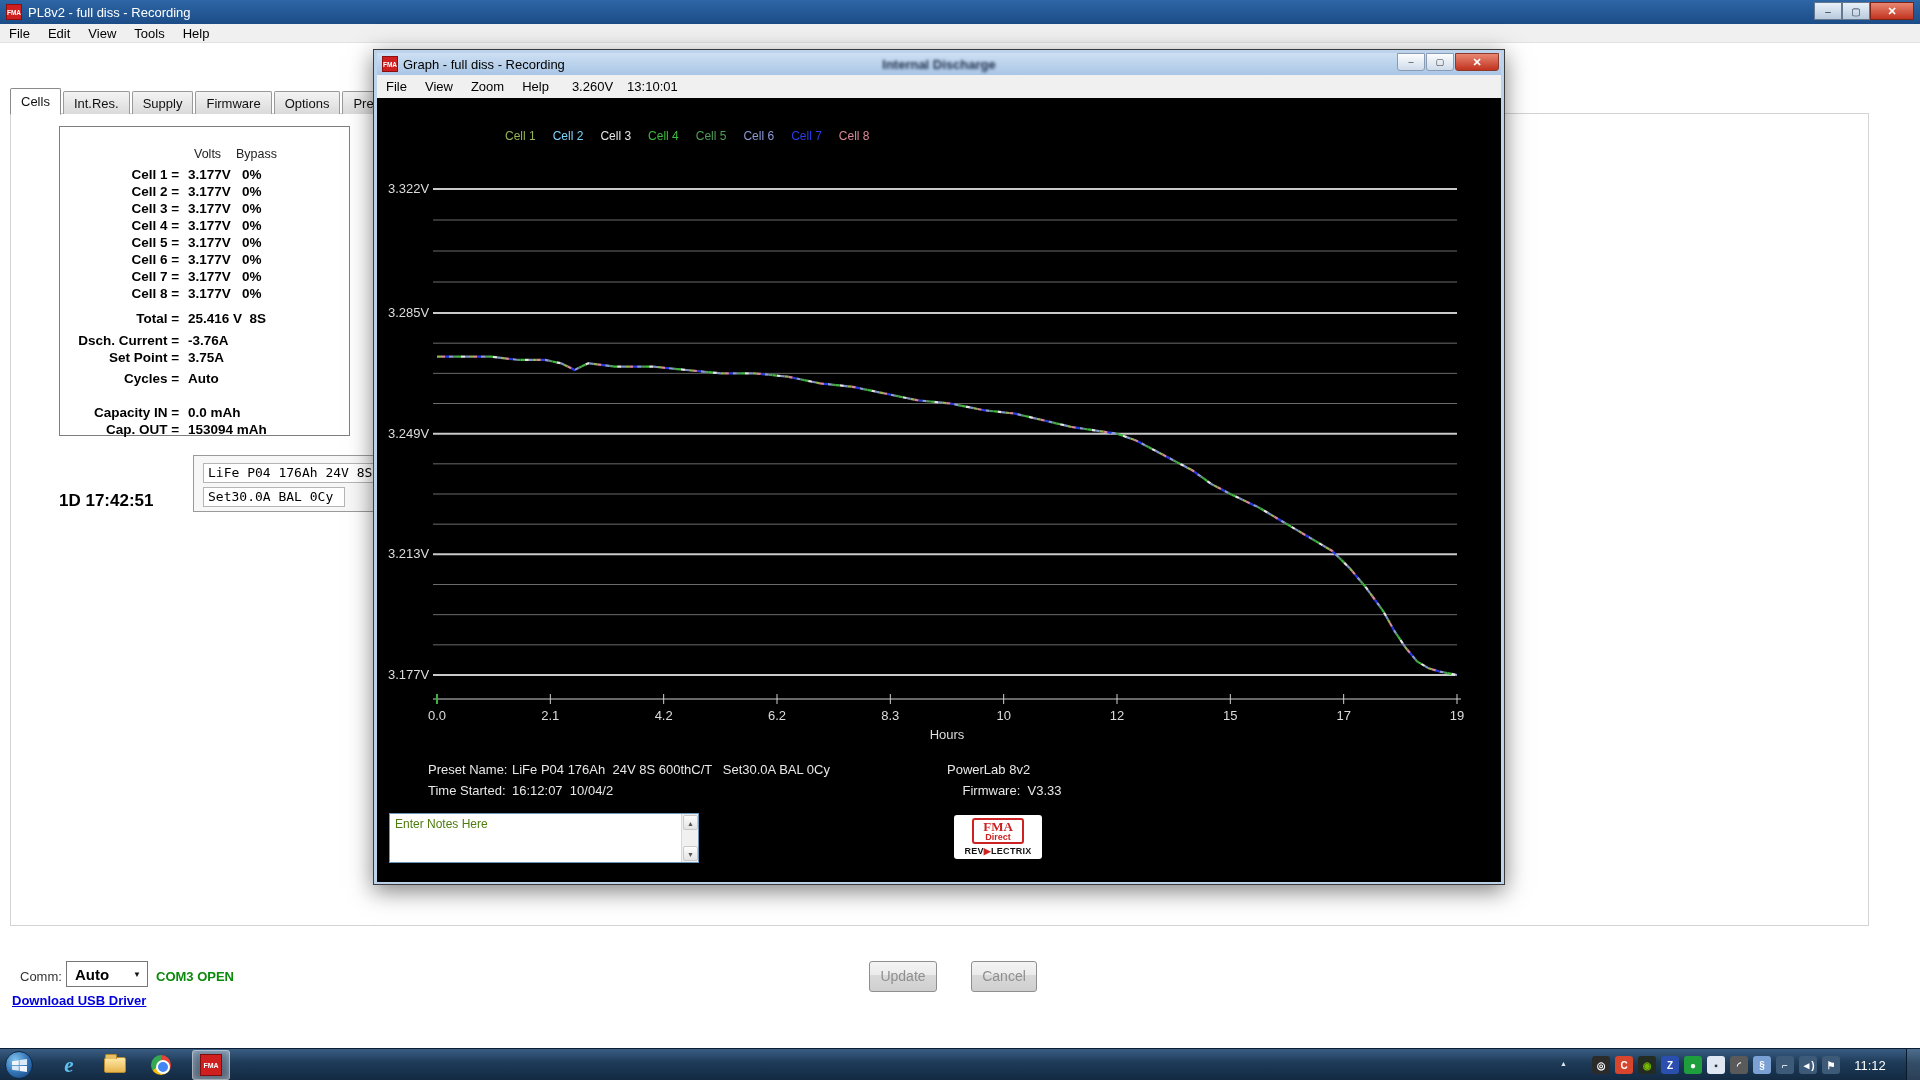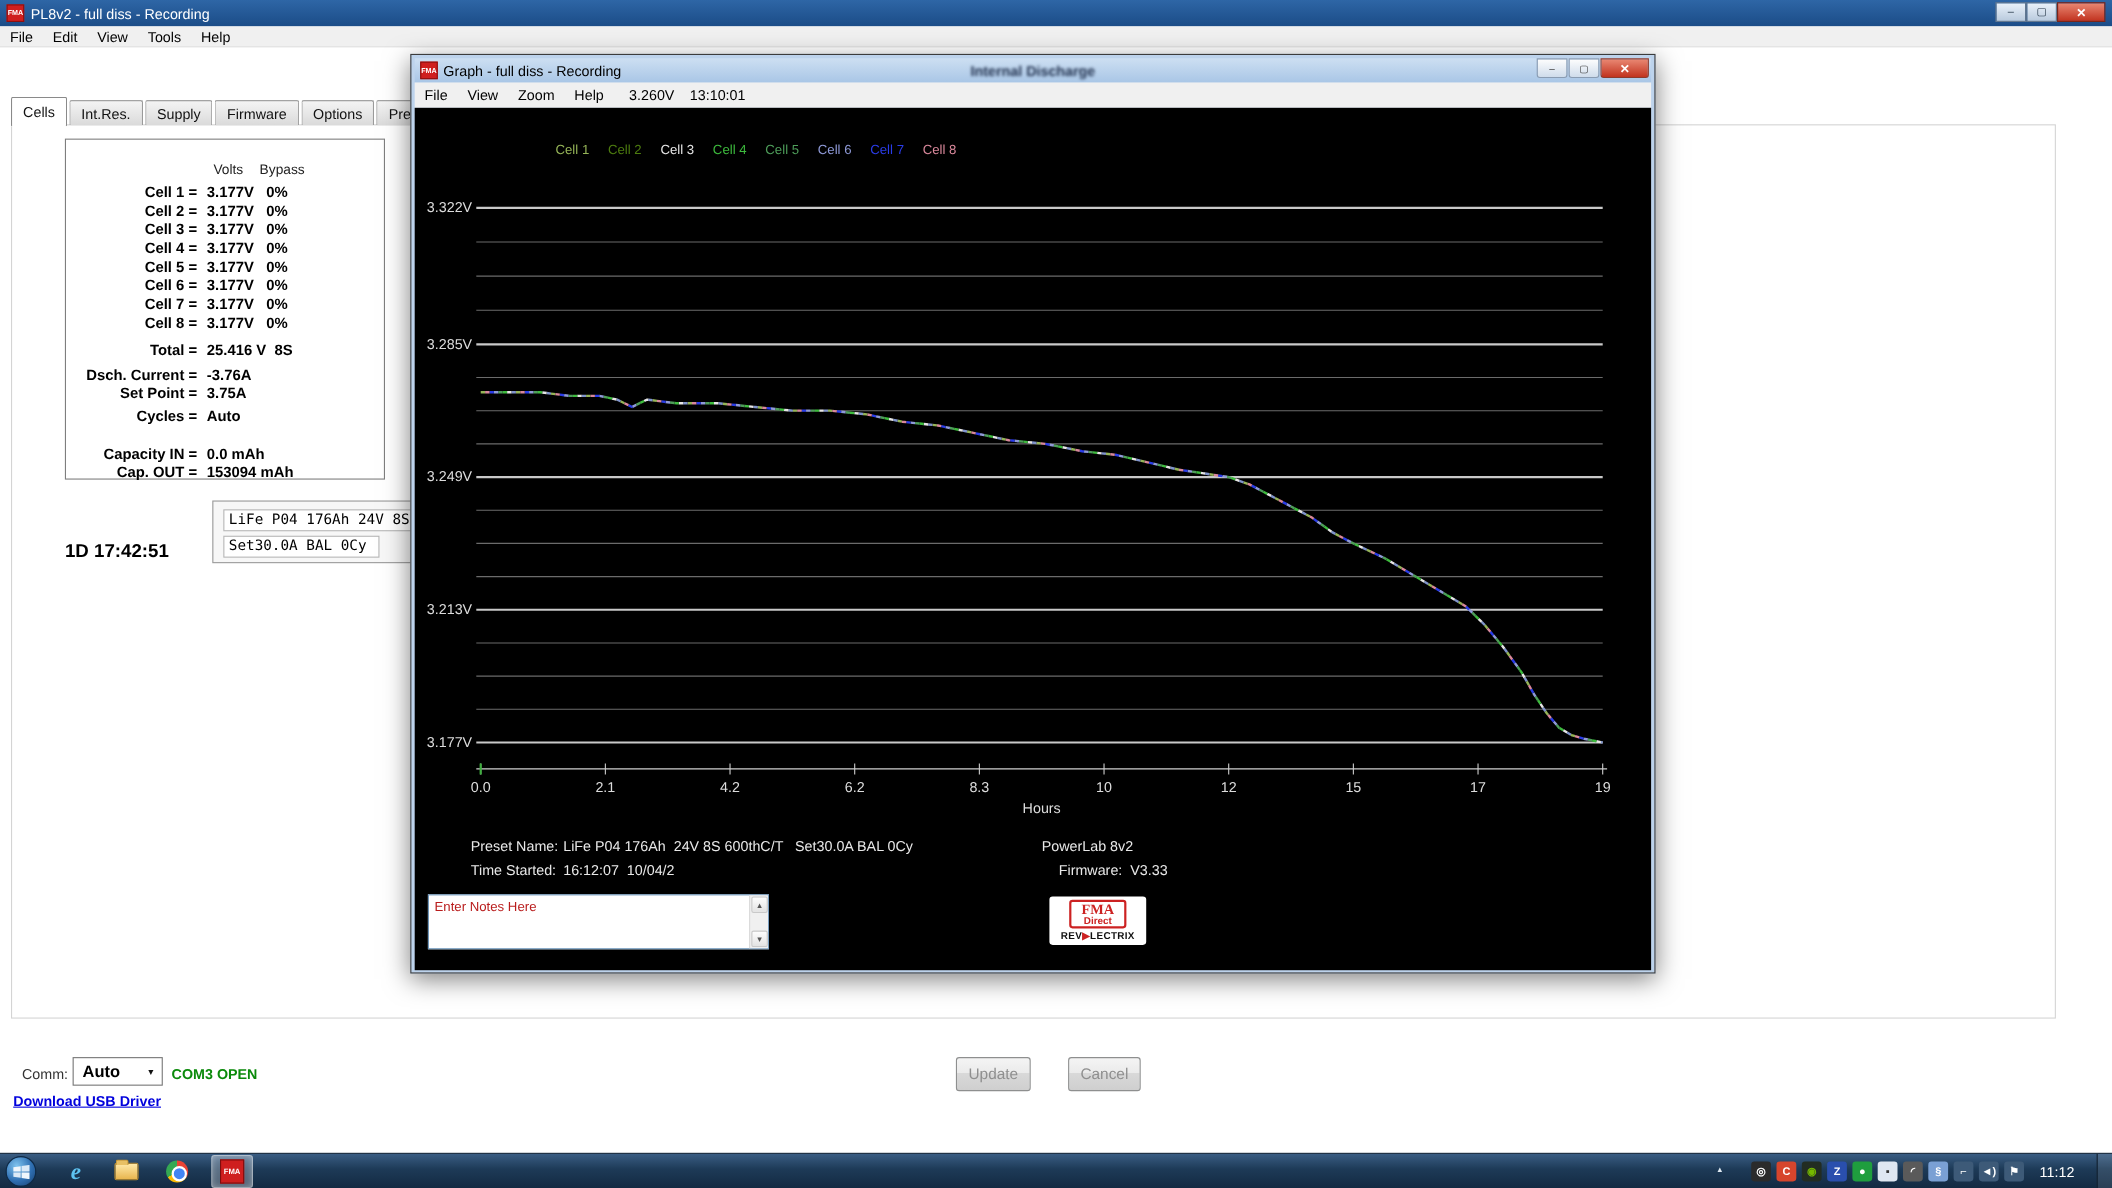--- a/index.html
+++ b/index.html
@@ -93,21 +93,21 @@
   #chart-title { position:absolute; left:0; top:8px; width:1124px; text-align:center;
                  color:#eaeaea; font-size:13px; letter-spacing:.5px; }
   #legend { position:absolute; left:128px; top:31px; display:flex; gap:17px; font-size:12px; }
   #chart-svg { position:absolute; left:0; top:0; }
 
   .gfoot { position:absolute; color:#e8e8e8; font-size:13px; white-space:pre; }
 
   
   #notes-box { position:absolute; left:12px; top:715px; width:310px; height:50px; background:#fff;
                border:1px solid #6d96bb; }
-  #notes-text { position:absolute; left:5px; top:3px; font-size:12px; color:#b91c1c; }
+  #notes-text { position:absolute; left:5px; top:3px; font-size:12px; color:#4d7c0f; }
   #notes-scroll { position:absolute; right:0; top:0; width:17px; height:100%; background:#f0f0f0;
                   border-left:1px solid #d9d9d9; }
   .scrbtn { position:absolute; left:1px; width:15px; height:15px; text-align:center; font-size:7px;
             color:#555; line-height:15px; background:linear-gradient(180deg,#fdfdfd,#e3e3e3);
             border:1px solid #c9c9c9; border-radius:2px; }
 
   
   #logo { position:absolute; left:577px; top:717px; width:88px; height:44px; background:#fff;
           border-radius:3px; }
   #logo-fma-box { position:absolute; left:18px; top:3px; width:52px; height:26px;
@@ -346,21 +346,21 @@
         <path d="M60.0,258.6 L87.0,258.6 L114.0,258.6 L141.0,261.9 L167.9,261.9 L184.1,265.3 L197.6,272.0 L211.1,265.3 L238.1,268.6 L275.9,268.6 L309.3,272.0 L343.3,275.3 L377.3,275.3 L410.8,278.7 L443.2,285.4 L475.6,288.8 L507.9,295.5 L540.0,302.2 L573.3,305.5 L606.7,312.2 L638.0,315.6 L666.3,322.3 L694.7,329.0 L717.3,332.3 L740.0,335.7 L758.9,342.4 L777.8,352.4 L796.7,362.5 L815.6,372.5 L834.4,386.0 L853.3,396.0 L881.7,409.4 L910.0,426.2 L932.7,439.6 L955.3,453.0 L972.3,469.7 L989.3,489.9 L1006.3,513.3 L1017.7,533.4 L1029.0,550.2 L1040.3,563.6 L1051.7,570.3 L1063.0,573.6 L1080.0,577.0" fill="none" stroke="#8094cc" stroke-width="2.2" stroke-dasharray="4 28" stroke-dashoffset="4"></path>
         <path d="M60.0,258.6 L87.0,258.6 L114.0,258.6 L141.0,261.9 L167.9,261.9 L184.1,265.3 L197.6,272.0 L211.1,265.3 L238.1,268.6 L275.9,268.6 L309.3,272.0 L343.3,275.3 L377.3,275.3 L410.8,278.7 L443.2,285.4 L475.6,288.8 L507.9,295.5 L540.0,302.2 L573.3,305.5 L606.7,312.2 L638.0,315.6 L666.3,322.3 L694.7,329.0 L717.3,332.3 L740.0,335.7 L758.9,342.4 L777.8,352.4 L796.7,362.5 L815.6,372.5 L834.4,386.0 L853.3,396.0 L881.7,409.4 L910.0,426.2 L932.7,439.6 L955.3,453.0 L972.3,469.7 L989.3,489.9 L1006.3,513.3 L1017.7,533.4 L1029.0,550.2 L1040.3,563.6 L1051.7,570.3 L1063.0,573.6 L1080.0,577.0" fill="none" stroke="#e6e6e6" stroke-width="2.2" stroke-dasharray="4 28" stroke-dashoffset="8"></path>
         <path d="M60.0,258.6 L87.0,258.6 L114.0,258.6 L141.0,261.9 L167.9,261.9 L184.1,265.3 L197.6,272.0 L211.1,265.3 L238.1,268.6 L275.9,268.6 L309.3,272.0 L343.3,275.3 L377.3,275.3 L410.8,278.7 L443.2,285.4 L475.6,288.8 L507.9,295.5 L540.0,302.2 L573.3,305.5 L606.7,312.2 L638.0,315.6 L666.3,322.3 L694.7,329.0 L717.3,332.3 L740.0,335.7 L758.9,342.4 L777.8,352.4 L796.7,362.5 L815.6,372.5 L834.4,386.0 L853.3,396.0 L881.7,409.4 L910.0,426.2 L932.7,439.6 L955.3,453.0 L972.3,469.7 L989.3,489.9 L1006.3,513.3 L1017.7,533.4 L1029.0,550.2 L1040.3,563.6 L1051.7,570.3 L1063.0,573.6 L1080.0,577.0" fill="none" stroke="#3dbb3d" stroke-width="2.2" stroke-dasharray="4 28" stroke-dashoffset="12"></path>
         <path d="M60.0,258.6 L87.0,258.6 L114.0,258.6 L141.0,261.9 L167.9,261.9 L184.1,265.3 L197.6,272.0 L211.1,265.3 L238.1,268.6 L275.9,268.6 L309.3,272.0 L343.3,275.3 L377.3,275.3 L410.8,278.7 L443.2,285.4 L475.6,288.8 L507.9,295.5 L540.0,302.2 L573.3,305.5 L606.7,312.2 L638.0,315.6 L666.3,322.3 L694.7,329.0 L717.3,332.3 L740.0,335.7 L758.9,342.4 L777.8,352.4 L796.7,362.5 L815.6,372.5 L834.4,386.0 L853.3,396.0 L881.7,409.4 L910.0,426.2 L932.7,439.6 L955.3,453.0 L972.3,469.7 L989.3,489.9 L1006.3,513.3 L1017.7,533.4 L1029.0,550.2 L1040.3,563.6 L1051.7,570.3 L1063.0,573.6 L1080.0,577.0" fill="none" stroke="#4e9e5a" stroke-width="2.2" stroke-dasharray="4 28" stroke-dashoffset="16"></path>
         <path d="M60.0,258.6 L87.0,258.6 L114.0,258.6 L141.0,261.9 L167.9,261.9 L184.1,265.3 L197.6,272.0 L211.1,265.3 L238.1,268.6 L275.9,268.6 L309.3,272.0 L343.3,275.3 L377.3,275.3 L410.8,278.7 L443.2,285.4 L475.6,288.8 L507.9,295.5 L540.0,302.2 L573.3,305.5 L606.7,312.2 L638.0,315.6 L666.3,322.3 L694.7,329.0 L717.3,332.3 L740.0,335.7 L758.9,342.4 L777.8,352.4 L796.7,362.5 L815.6,372.5 L834.4,386.0 L853.3,396.0 L881.7,409.4 L910.0,426.2 L932.7,439.6 L955.3,453.0 L972.3,469.7 L989.3,489.9 L1006.3,513.3 L1017.7,533.4 L1029.0,550.2 L1040.3,563.6 L1051.7,570.3 L1063.0,573.6 L1080.0,577.0" fill="none" stroke="#8f9ad8" stroke-width="2.2" stroke-dasharray="4 28" stroke-dashoffset="20"></path>
         <path d="M60.0,258.6 L87.0,258.6 L114.0,258.6 L141.0,261.9 L167.9,261.9 L184.1,265.3 L197.6,272.0 L211.1,265.3 L238.1,268.6 L275.9,268.6 L309.3,272.0 L343.3,275.3 L377.3,275.3 L410.8,278.7 L443.2,285.4 L475.6,288.8 L507.9,295.5 L540.0,302.2 L573.3,305.5 L606.7,312.2 L638.0,315.6 L666.3,322.3 L694.7,329.0 L717.3,332.3 L740.0,335.7 L758.9,342.4 L777.8,352.4 L796.7,362.5 L815.6,372.5 L834.4,386.0 L853.3,396.0 L881.7,409.4 L910.0,426.2 L932.7,439.6 L955.3,453.0 L972.3,469.7 L989.3,489.9 L1006.3,513.3 L1017.7,533.4 L1029.0,550.2 L1040.3,563.6 L1051.7,570.3 L1063.0,573.6 L1080.0,577.0" fill="none" stroke="#2a3ce8" stroke-width="2.2" stroke-dasharray="4 28" stroke-dashoffset="24"></path>
         <path d="M60.0,258.6 L87.0,258.6 L114.0,258.6 L141.0,261.9 L167.9,261.9 L184.1,265.3 L197.6,272.0 L211.1,265.3 L238.1,268.6 L275.9,268.6 L309.3,272.0 L343.3,275.3 L377.3,275.3 L410.8,278.7 L443.2,285.4 L475.6,288.8 L507.9,295.5 L540.0,302.2 L573.3,305.5 L606.7,312.2 L638.0,315.6 L666.3,322.3 L694.7,329.0 L717.3,332.3 L740.0,335.7 L758.9,342.4 L777.8,352.4 L796.7,362.5 L815.6,372.5 L834.4,386.0 L853.3,396.0 L881.7,409.4 L910.0,426.2 L932.7,439.6 L955.3,453.0 L972.3,469.7 L989.3,489.9 L1006.3,513.3 L1017.7,533.4 L1029.0,550.2 L1040.3,563.6 L1051.7,570.3 L1063.0,573.6 L1080.0,577.0" fill="none" stroke="#d9889b" stroke-width="2.2" stroke-dasharray="4 28" stroke-dashoffset="28"></path>
       </svg>
     <div id="legend">
         <span style="color: rgb(149, 180, 87);">Cell 1</span>
-        <span style="color: #4d7c0f;">Cell 2</span>
+        <span style="color: #7dd3fc;">Cell 2</span>
         <span style="color: rgb(230, 230, 230);">Cell 3</span>
         <span style="color: rgb(61, 187, 61);">Cell 4</span>
         <span style="color: rgb(78, 158, 90);">Cell 5</span>
         <span style="color: rgb(143, 154, 216);">Cell 6</span>
         <span style="color: rgb(42, 60, 232);">Cell 7</span>
         <span style="color: rgb(217, 136, 155);">Cell 8</span>
       </div>
 
     <span class="gfoot" style="left:51px; top:664px;">Preset Name:</span>
     <span class="gfoot" style="left:135px; top:664px;">LiFe P04 176Ah  24V 8S 600thC/T   Set30.0A BAL 0Cy</span>

